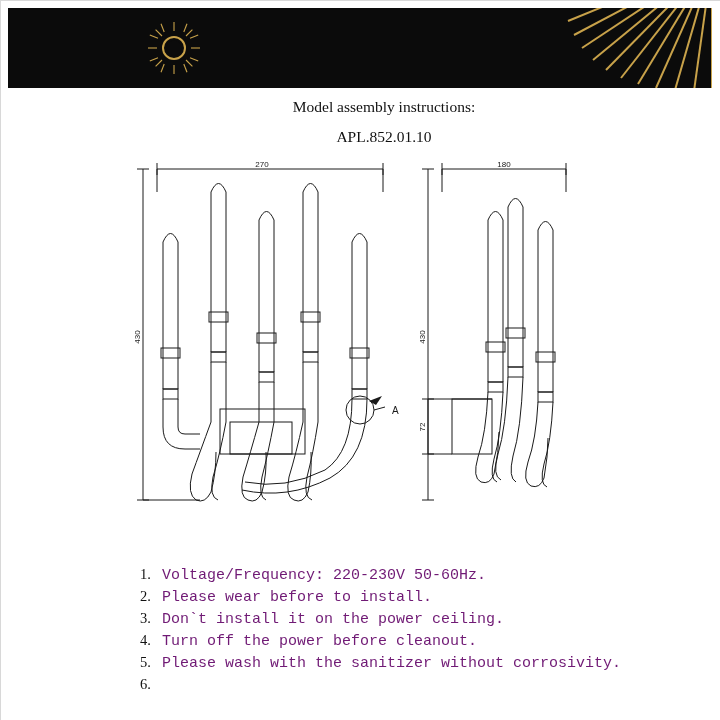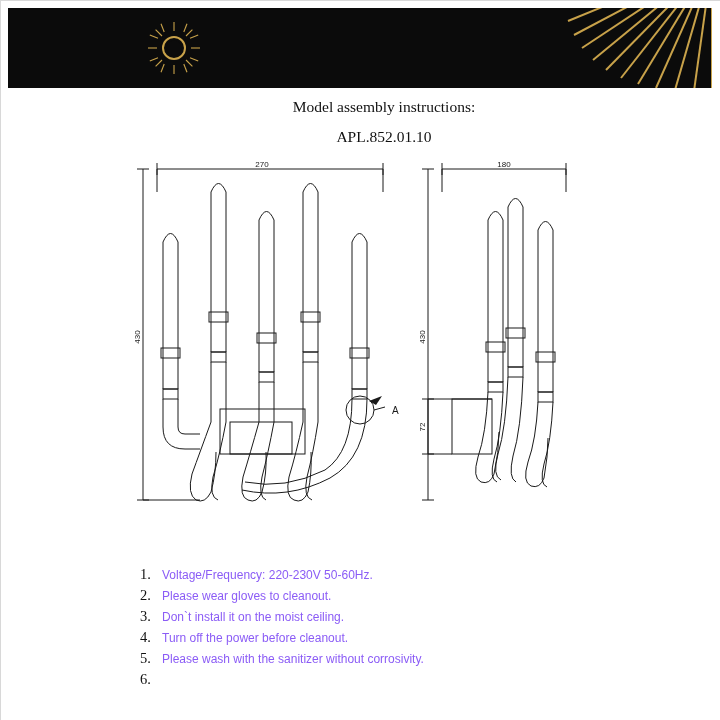--- a/index.html
+++ b/index.html
@@ -92,24 +92,24 @@
     margin-bottom: 4px;
   }
   .note-num {
     width: 22px;
     flex: 0 0 22px;
     font-size: 14.5px;
     color: #111111;
     font-family: "Liberation Serif", serif;
   }
   .note-text {
-    font-size: 12px;
-    color: #8b5cf6;
+    font-size: 15px;
+    color: #701a75;
     white-space: nowrap;
-    font-family: Liberation Sans, sans-serif;
+    font-family: Liberation Mono, monospace;
   }
   
   .page-frame {
     position: absolute;
     left: 0; top: 0;
     width: 719px; height: 719px;
     border: 1px solid #d8d8d8;
     pointer-events: none;
   }
 </style>
@@ -308,25 +308,25 @@
     </svg>
   </div>
 
   <div class="notes">
     <div class="note-row">
       <div class="note-num">1.</div>
       <div class="note-text">Voltage/Frequency: 220-230V 50-60Hz.</div>
     </div>
     <div class="note-row">
       <div class="note-num">2.</div>
-      <div class="note-text">Please wear gloves to cleanout.</div>
+      <div class="note-text">Please wear before to install.</div>
     </div>
     <div class="note-row">
       <div class="note-num">3.</div>
-      <div class="note-text">Don`t install it on the moist ceiling.</div>
+      <div class="note-text">Don`t install it on the power ceiling.</div>
     </div>
     <div class="note-row">
       <div class="note-num">4.</div>
       <div class="note-text">Turn off the power before cleanout.</div>
     </div>
     <div class="note-row">
       <div class="note-num">5.</div>
       <div class="note-text">Please wash with the sanitizer without corrosivity.</div>
     </div>
     <div class="note-row">

